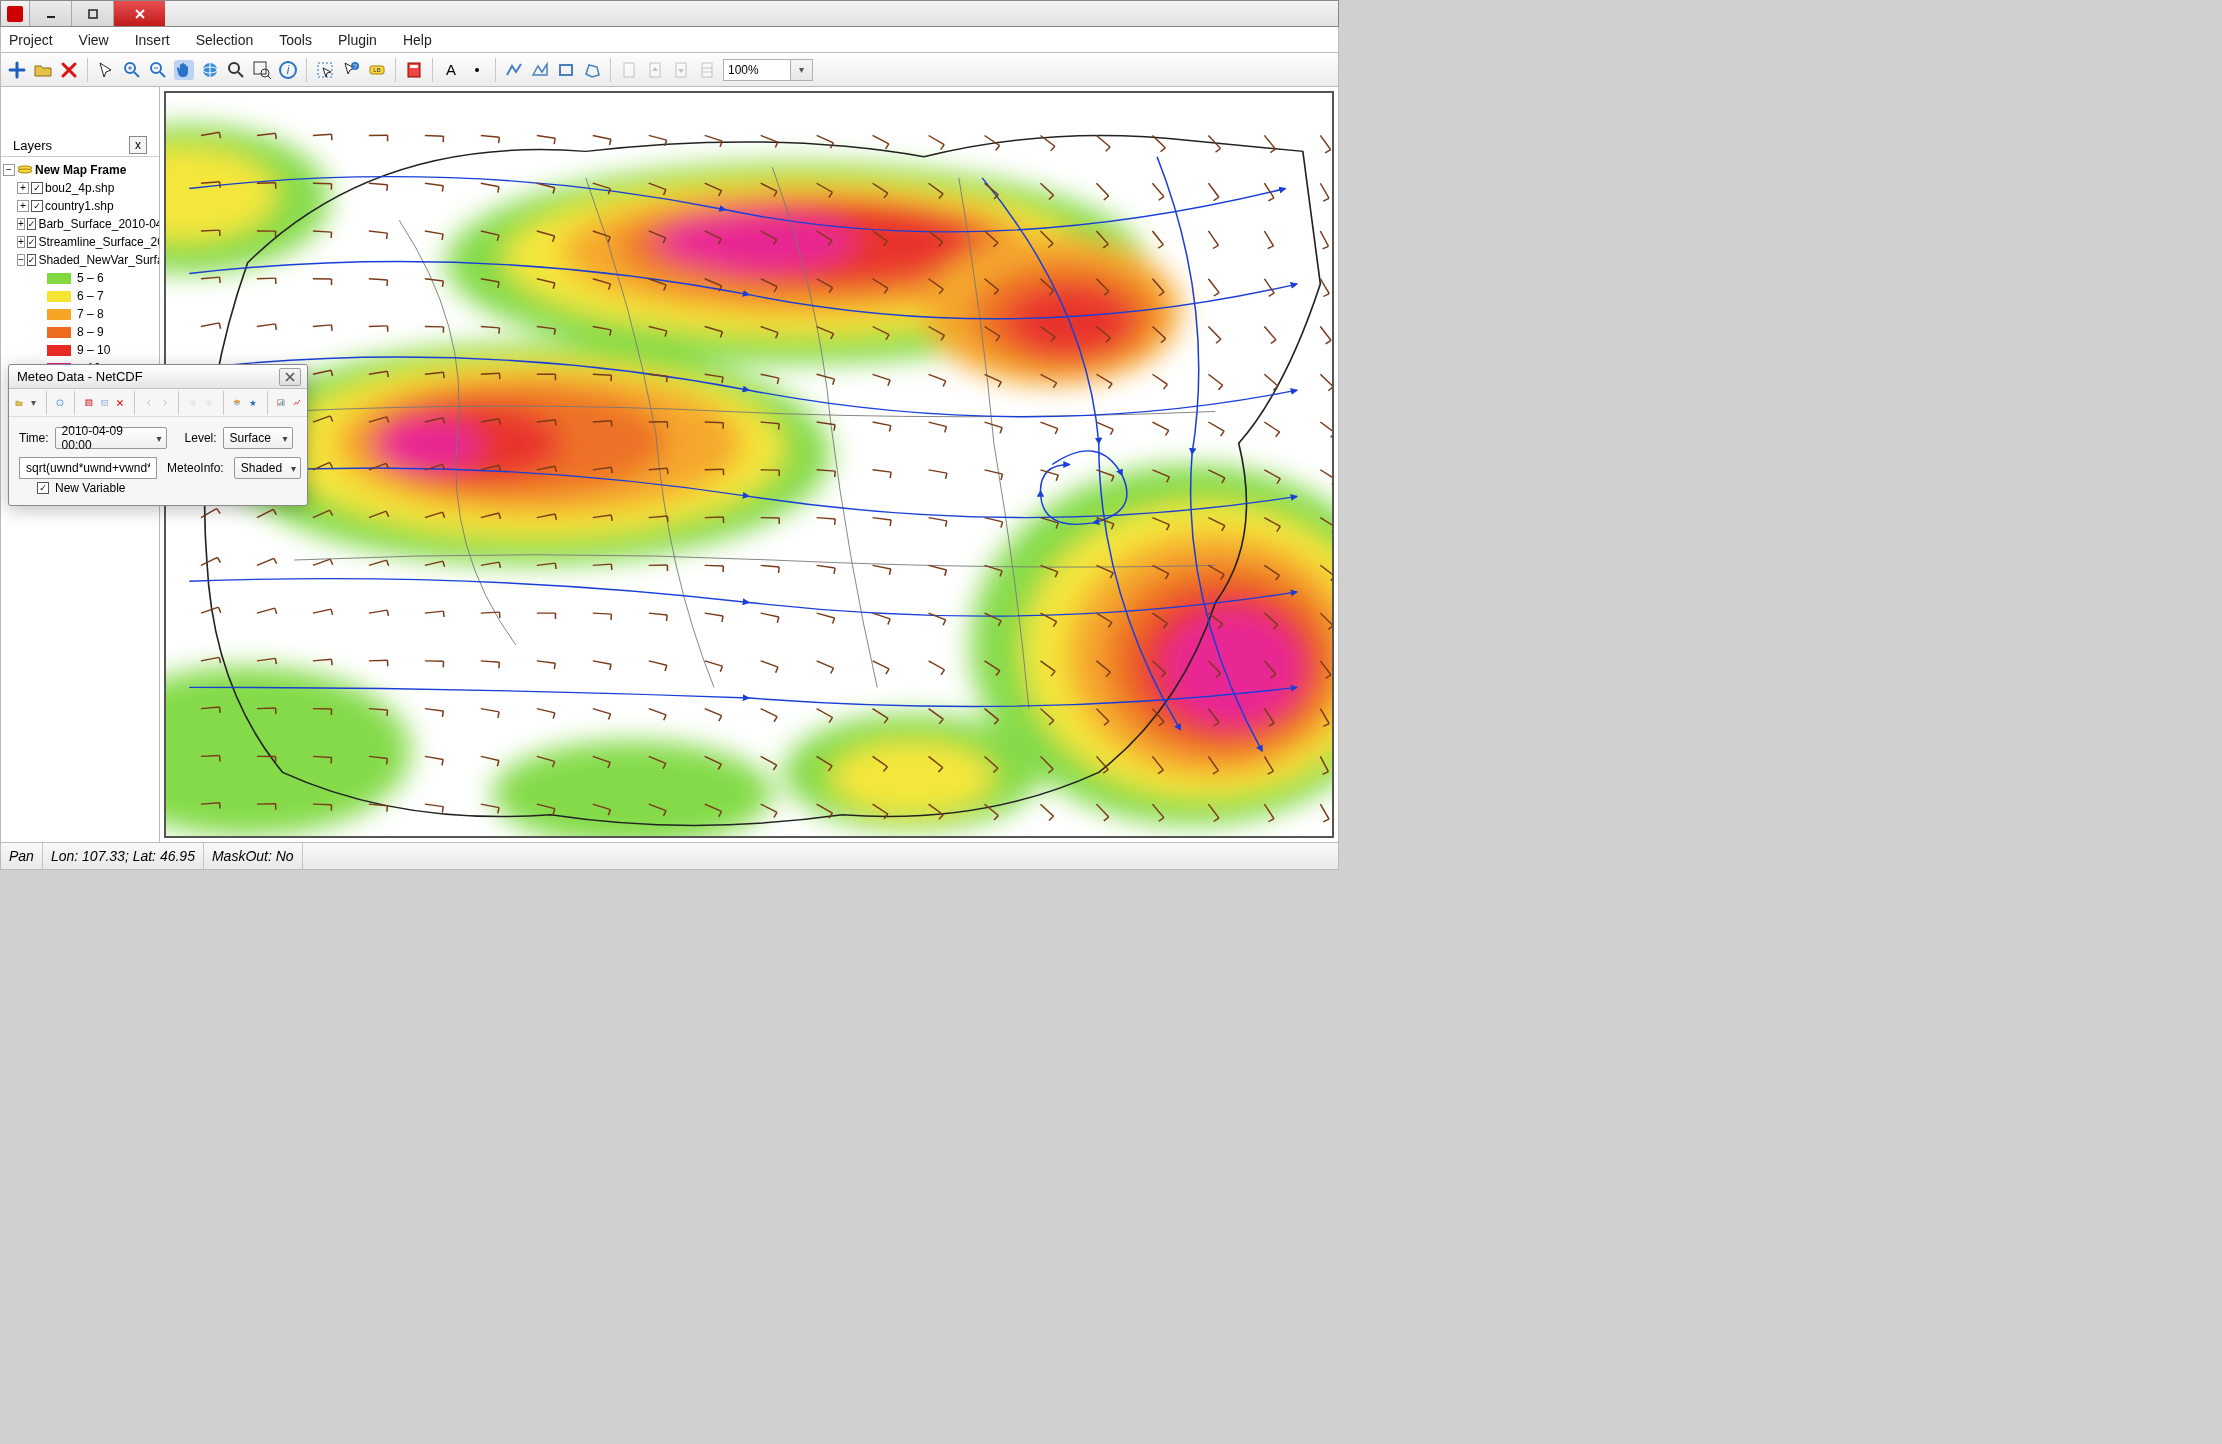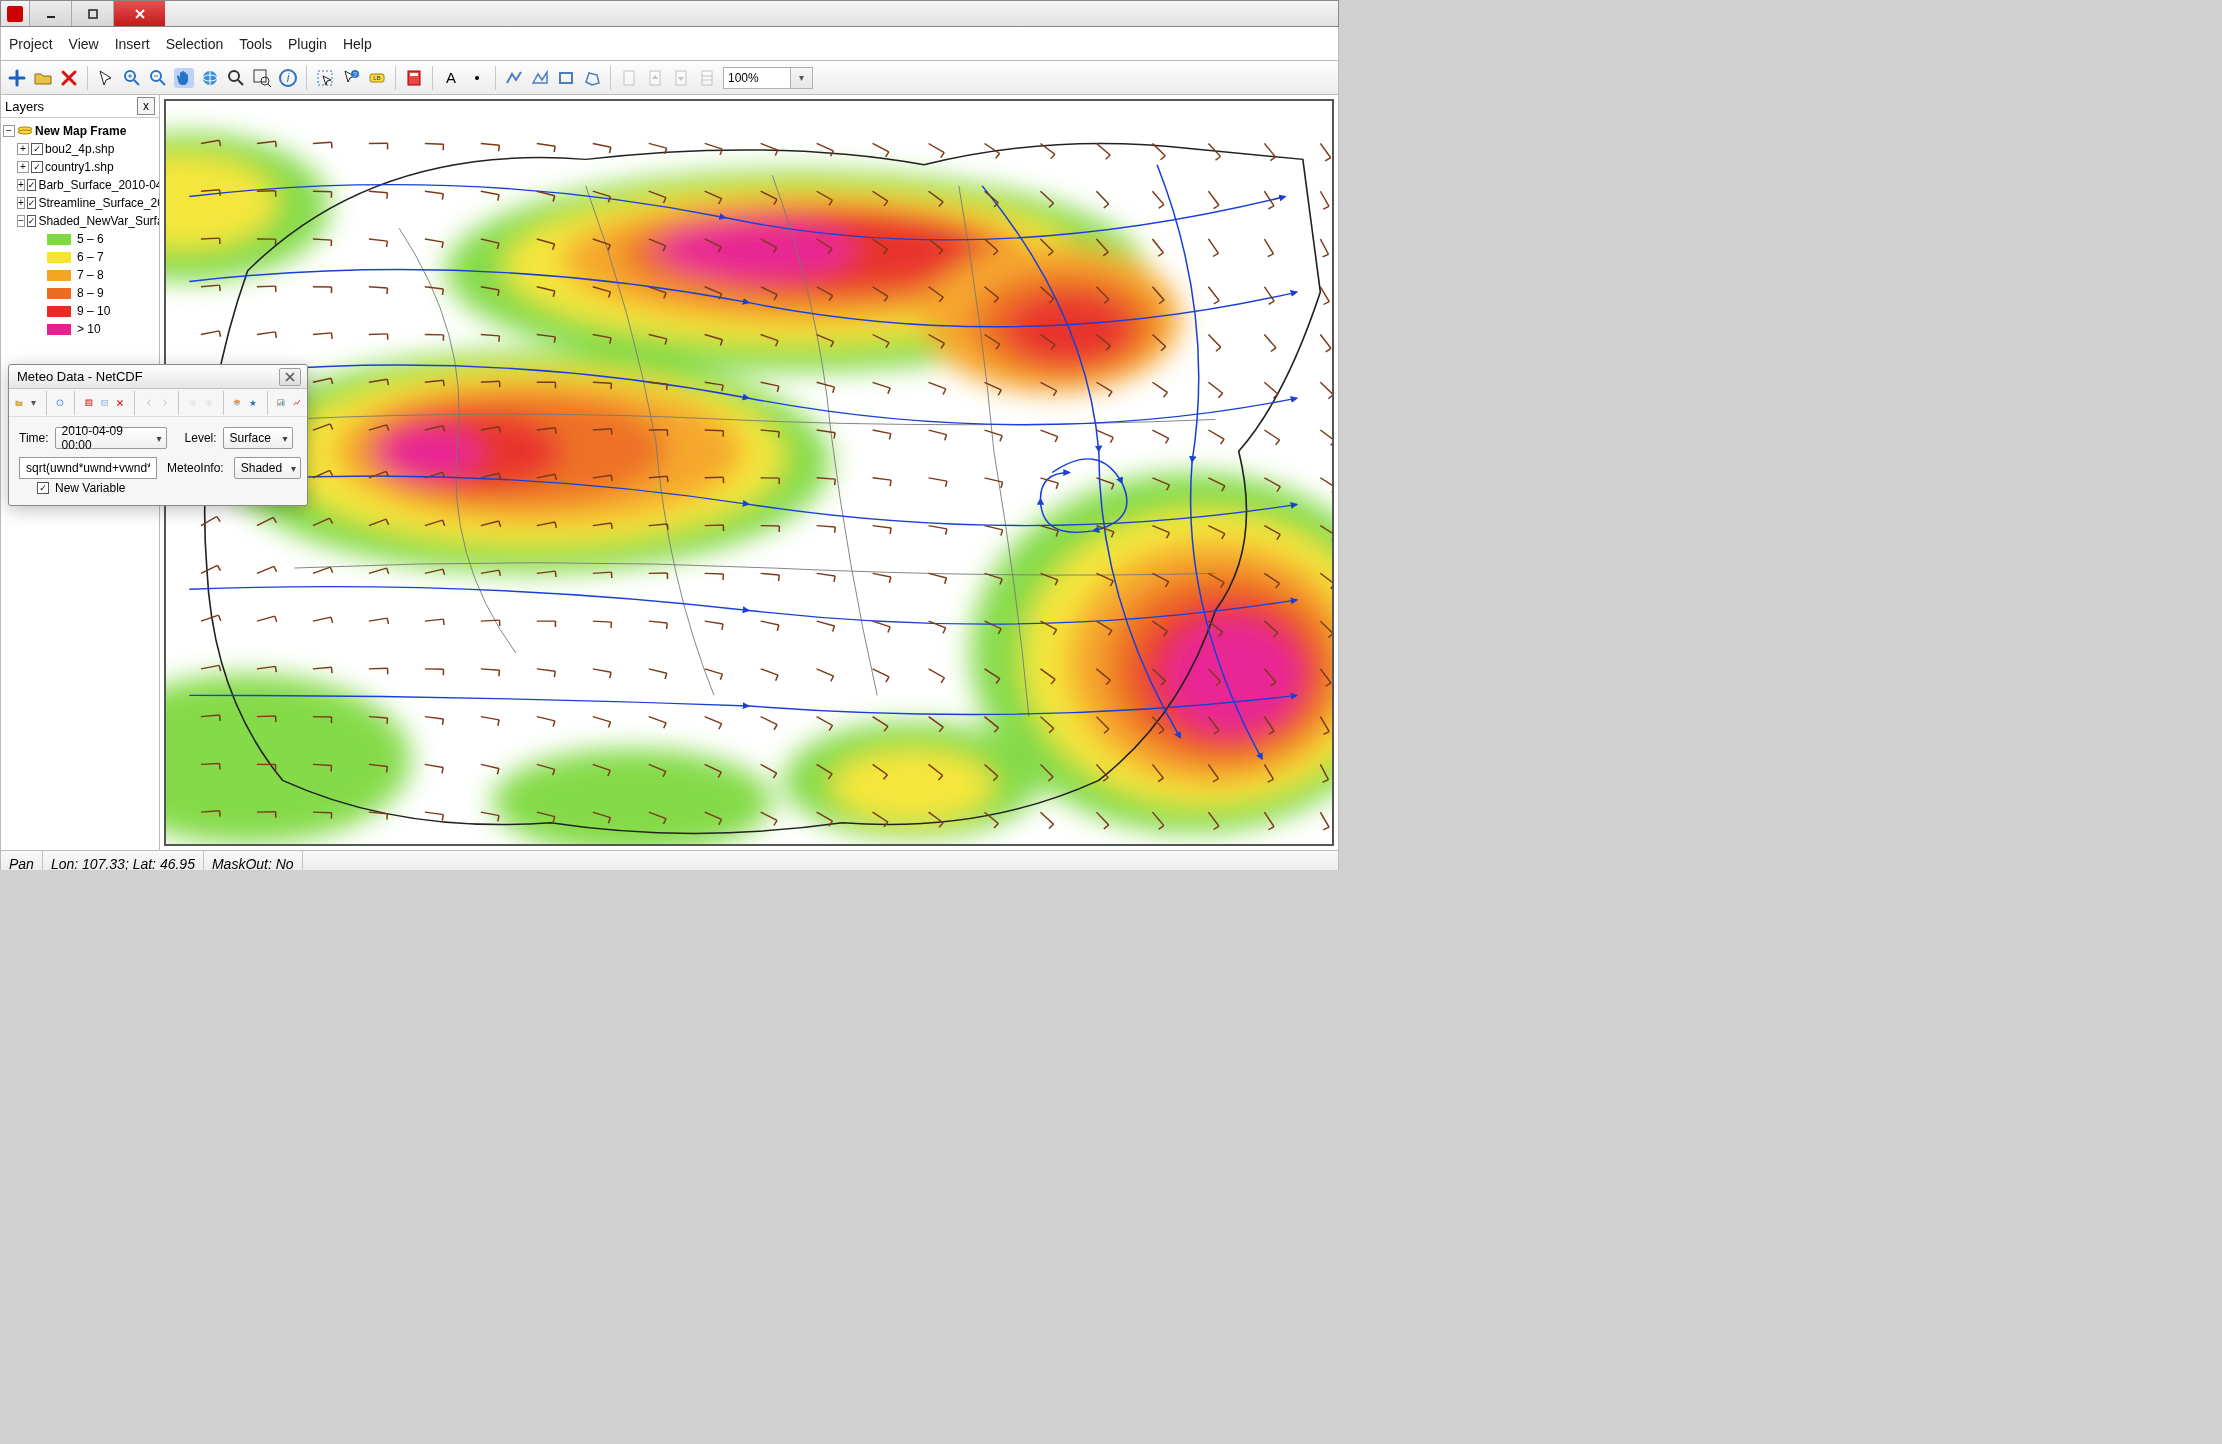--- a/index.html
+++ b/index.html
@@ -8,36 +8,36 @@
 
 .titlebar { height: 27px; background: linear-gradient(to bottom, #f5f5f5, #e0e0e0); border: 1px solid #888; display: flex; align-items: center; padding-left: 6px; }
 .titlebar .app-icon { width:16px;height:16px;margin-right:6px;background:#c00; border-radius:2px; }
 .titlebar .title { font-size: 14px; color: #222; flex: 1; }
 .win-btns { display:flex; height:100%; }
 .win-btn { width:42px; display:flex; align-items:center; justify-content:center; border-left:1px solid #aaa; background: linear-gradient(to bottom,#ececec,#d6d6d6); color:#333; }
 .win-btn.close { background: linear-gradient(to bottom,#e75050,#c11a1a); color:#fff; width:52px; }
 .win-btn svg { width:12px;height:12px; }
 
 
-.menubar { height: 34px; background:#fff; border:1px solid #bbb; border-top:none; display:flex; align-items:center; padding:0 8px; gap:16px; }
+.menubar { height: 26px; background:#fff; border:1px solid #bbb; border-top:none; display:flex; align-items:center; padding:0 8px; gap:26px; }
 .menubar span { font-size:14px; color:#222; }
 
 
 .toolbar { height: 34px; background: linear-gradient(to bottom,#fdfdfd,#ececec); border:1px solid #bbb; border-top:none; display:flex; align-items:center; padding:0 6px; gap:6px; }
 .tool-ic { width:20px;height:20px; display:flex;align-items:center;justify-content:center; }
 .tool-sep { width:1px;height:24px;background:#c8c8c8; margin:0 2px; }
 .zoom-combo { width:68px;height:22px;border:1px solid #b0b0b0;background:#fff;display:flex;align-items:center;padding:0 4px;font-size:12px; }
 .zoom-drop { width:22px;height:22px;border:1px solid #b0b0b0;border-left:none;background:linear-gradient(to bottom,#f6f6f6,#e6e6e6);display:flex;align-items:center;justify-content:center;font-size:10px;color:#555; }
 
 
 .main { display:flex; height: calc(100% - 27px - 26px - 34px - 28px); border:1px solid #bbb; border-top:none; border-bottom:none; background:#fff; }
 
 
 .layers-panel { width:158px; background:#fff; display:flex; flex-direction:column; position:relative; }
-.layers-head { display:flex; align-items:center; justify-content:space-between; padding:2px 4px; font-size:13px; border-bottom:1px solid #ccc; }
+.layers-head { display:flex; align-items:center; justify-content:space-between; padding:2px 12px; font-size:13px; border-bottom:1px solid #ccc;margin-top:47px; }
 .layers-head .close-x { width:18px;height:18px;border:1px solid #888;display:flex;align-items:center;justify-content:center;font-size:12px;background:#f4f4f4; }
 .tree { font-size:12px; padding:4px 2px; overflow:hidden; white-space:nowrap; }
 .tree-row { display:flex; align-items:center; height:18px; gap:2px; }
 .tree-toggle { width:12px;height:12px;border:1px solid #999;display:flex;align-items:center;justify-content:center;font-size:10px;background:#fff;line-height:1; }
 .tree-check { width:12px;height:12px;border:1px solid #555;background:#fff;display:flex;align-items:center;justify-content:center;font-size:9px; }
 .tree-check.checked::after{content:"✓";color:#000;}
 .tree-label { font-size:12px; }
 .tree-label.bold { font-weight:bold; }
 .legend-row { display:flex;align-items:center;height:18px;gap:6px;padding-left:44px; }
 .legend-sw { width:24px;height:11px; }

